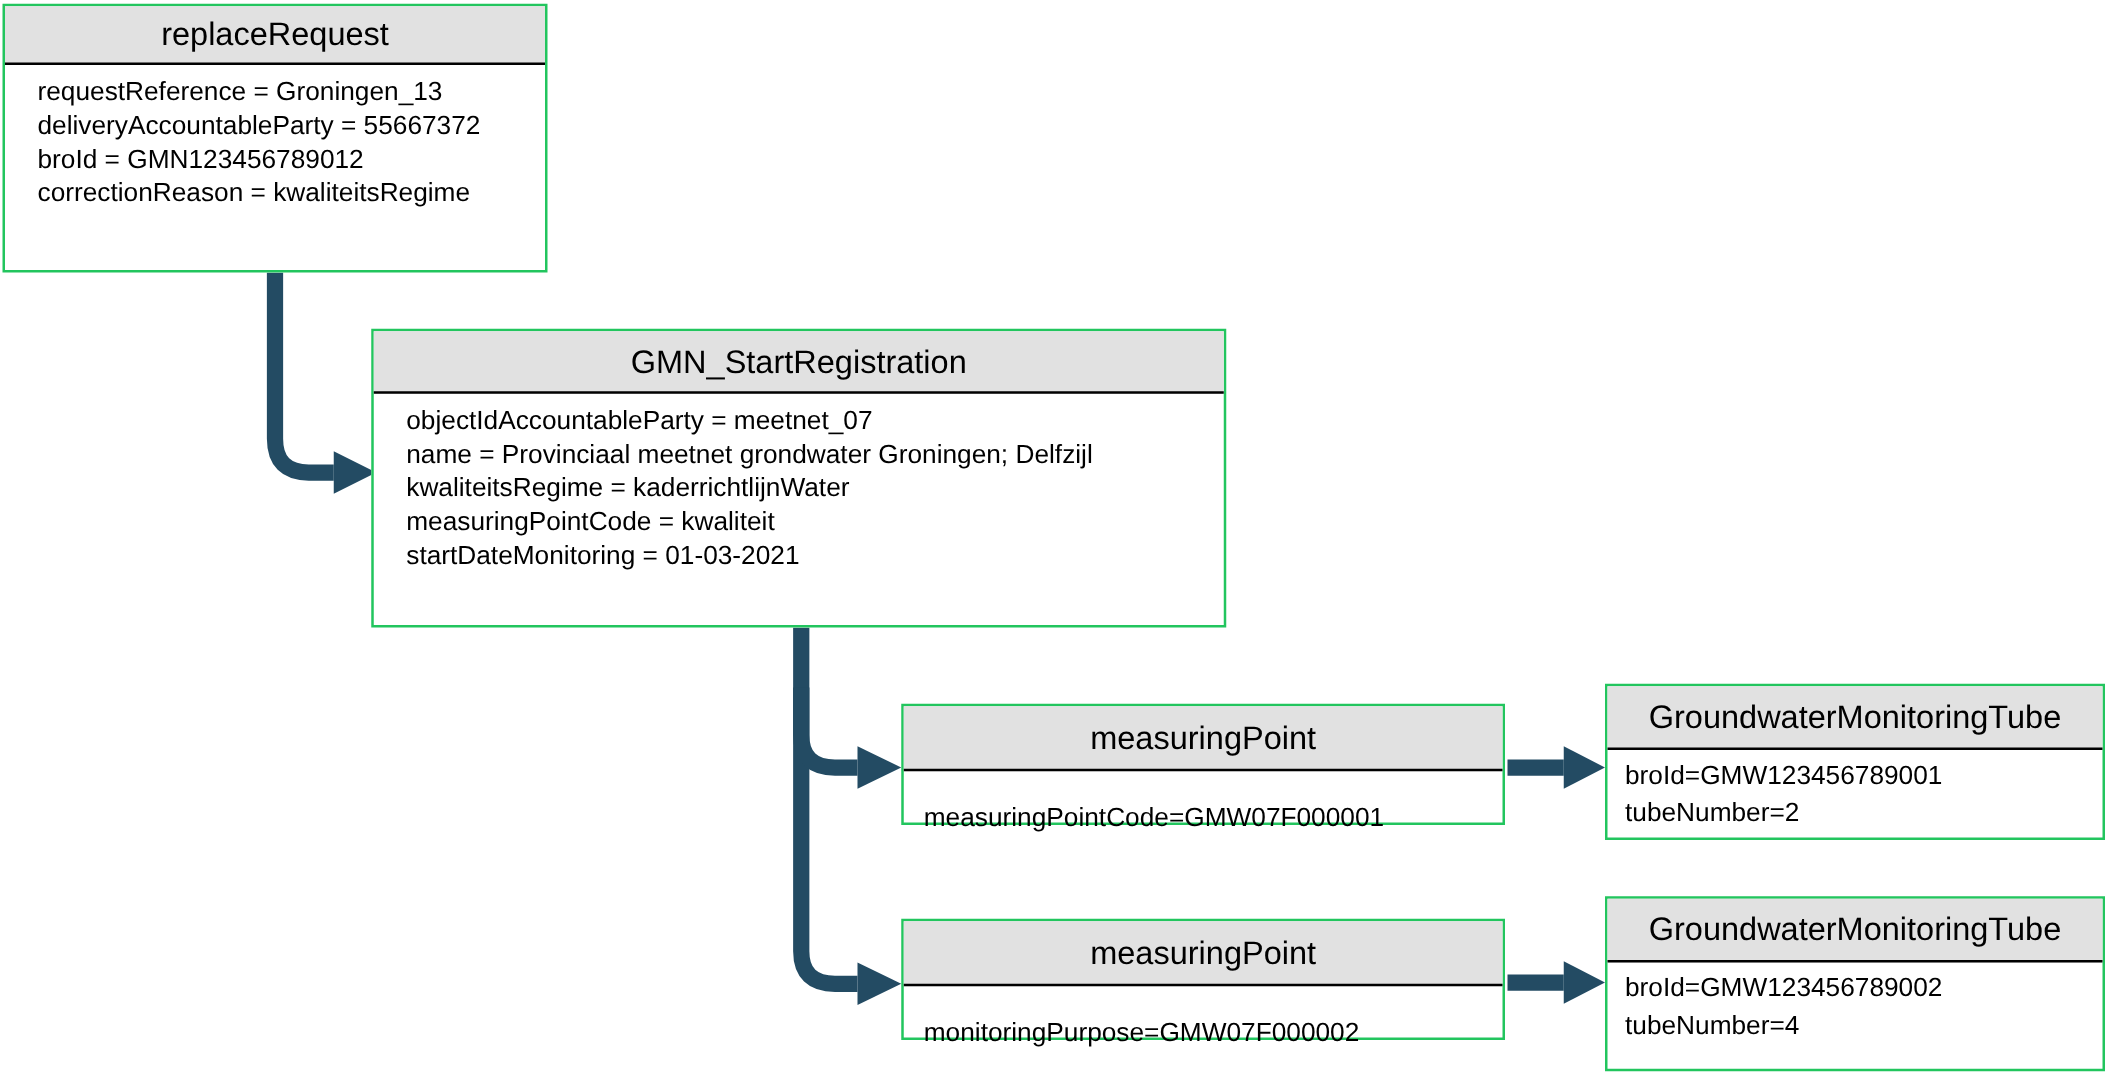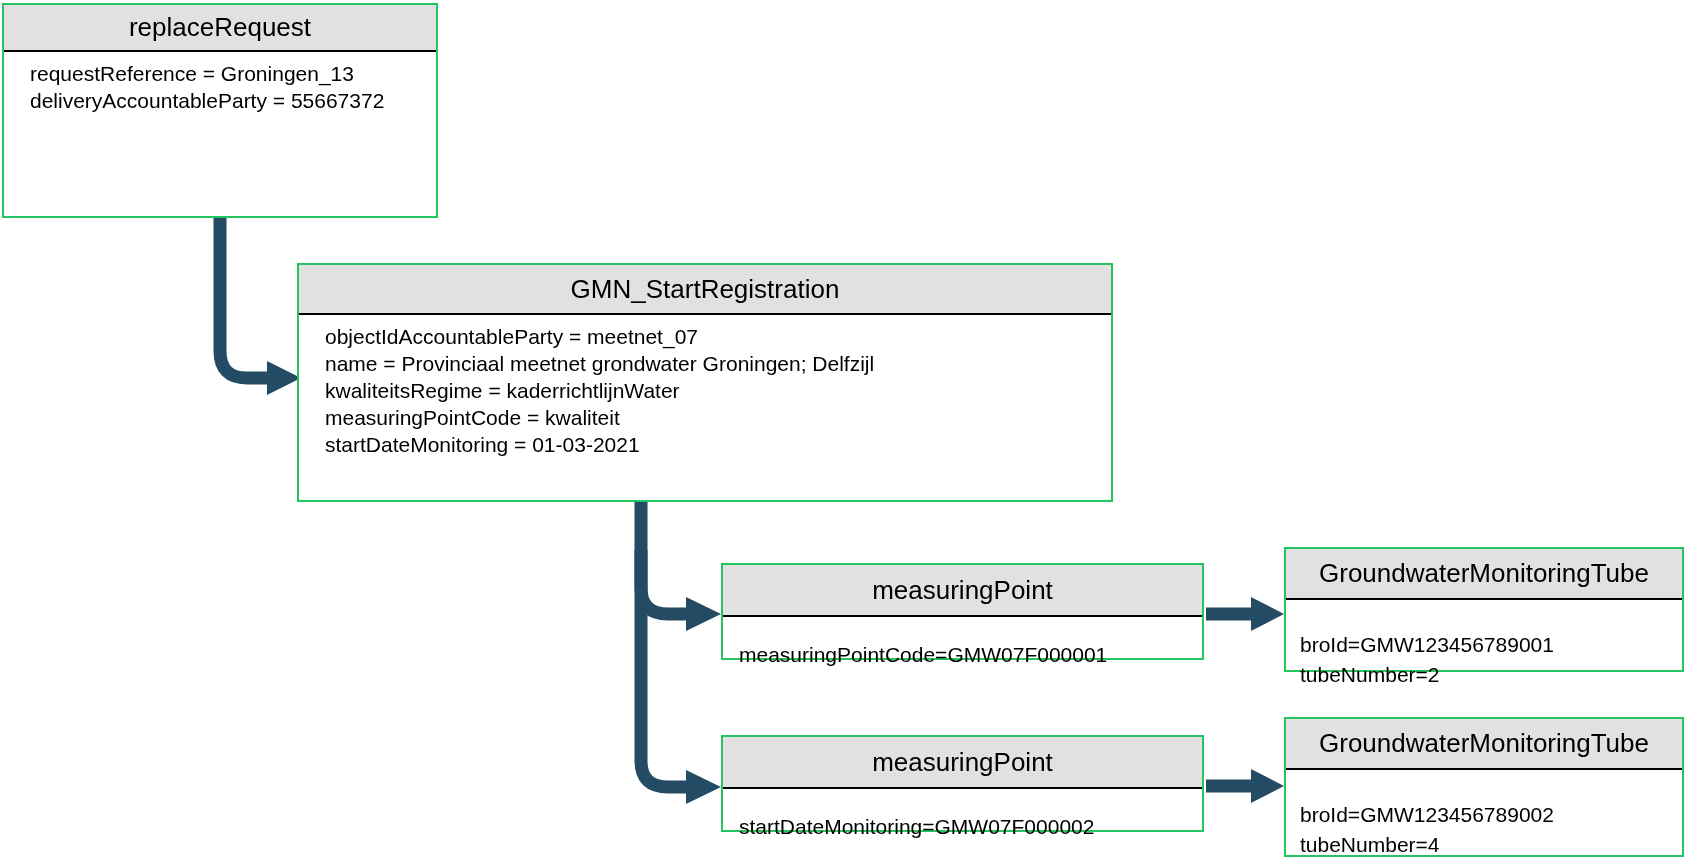--- a/index.html
+++ b/index.html
@@ -42,26 +42,26 @@
     line-height: 27px;
     padding: 8px 26px;
   }
   .node-body.center-v {
     display: flex;
     flex-direction: column;
     justify-content: center;
     padding: 0 16px;
     margin-top: 24px;
   }
-  .node-body.tube-body { line-height: 30px; padding: 6px 14px; margin-top: 24px; }
+  .node-body.tube-body { line-height: 30px; padding: 6px 14px; }
 
   
   #node-replace   { left: 2px;    top: 3px;   width: 436px; height: 215px; }
   #node-replace .node-title { height: 47px; }
-  #node-gmn       { left: 297px;  top: 263px; width: 816px; height: 239px; }
+  #node-gmn       { left: 297px;  top: 263px; width: 684px; height: 239px; }
   #node-gmn .node-title { height: 50px; }
   #node-mp1       { left: 721px;  top: 563px; width: 483px; height: 97px; }
   #node-mp1 .node-title { height: 52px; }
   #node-tube1     { left: 1284px; top: 547px; width: 400px; height: 125px; }
   #node-tube1 .node-title { height: 51px; }
   #node-mp2       { left: 721px;  top: 735px; width: 483px; height: 97px; }
   #node-mp2 .node-title { height: 52px; }
   #node-tube2     { left: 1284px; top: 717px; width: 400px; height: 140px; }
   #node-tube2 .node-title { height: 51px; }
 </style>
@@ -86,20 +86,22 @@
 
     <path d="M1206,786 L1251,786" fill="none" stroke-width="13" stroke="#234b63"></path>
     <polygon points="1251,769 1251,803 1284,786" fill="#234b63"></polygon>
   </svg>
 
   <div class="node" id="node-replace">
     <div class="node-title">replaceRequest</div>
     <div class="node-body">
       <div>requestReference = Groningen_13</div>
       <div>deliveryAccountableParty = 55667372</div>
+      <div>broId = GMN123456789012</div>
+      <div>correctionReason = kwaliteitsRegime</div>
     </div>
   </div>
 
   <div class="node" id="node-gmn">
     <div class="node-title">GMN_StartRegistration</div>
     <div class="node-body">
       <div>objectIdAccountableParty = meetnet_07</div>
       <div>name = Provinciaal meetnet grondwater Groningen; Delfzijl</div>
       <div>kwaliteitsRegime = kaderrichtlijnWater</div>
       <div>measuringPointCode = kwaliteit</div>
@@ -118,21 +120,21 @@
     <div class="node-title">GroundwaterMonitoringTube</div>
     <div class="node-body tube-body">
       <div>broId=GMW123456789001</div>
       <div>tubeNumber=2</div>
     </div>
   </div>
 
   <div class="node" id="node-mp2">
     <div class="node-title">measuringPoint</div>
     <div class="node-body center-v">
-      <div>startDateMonitoring=GMW07F000002</div>
+      <div>monitoringPurpose=GMW07F000002</div>
     </div>
   </div>
 
   <div class="node" id="node-tube2">
     <div class="node-title">GroundwaterMonitoringTube</div>
     <div class="node-body tube-body">
       <div>broId=GMW123456789002</div>
       <div>tubeNumber=4</div>
     </div>
   </div>

